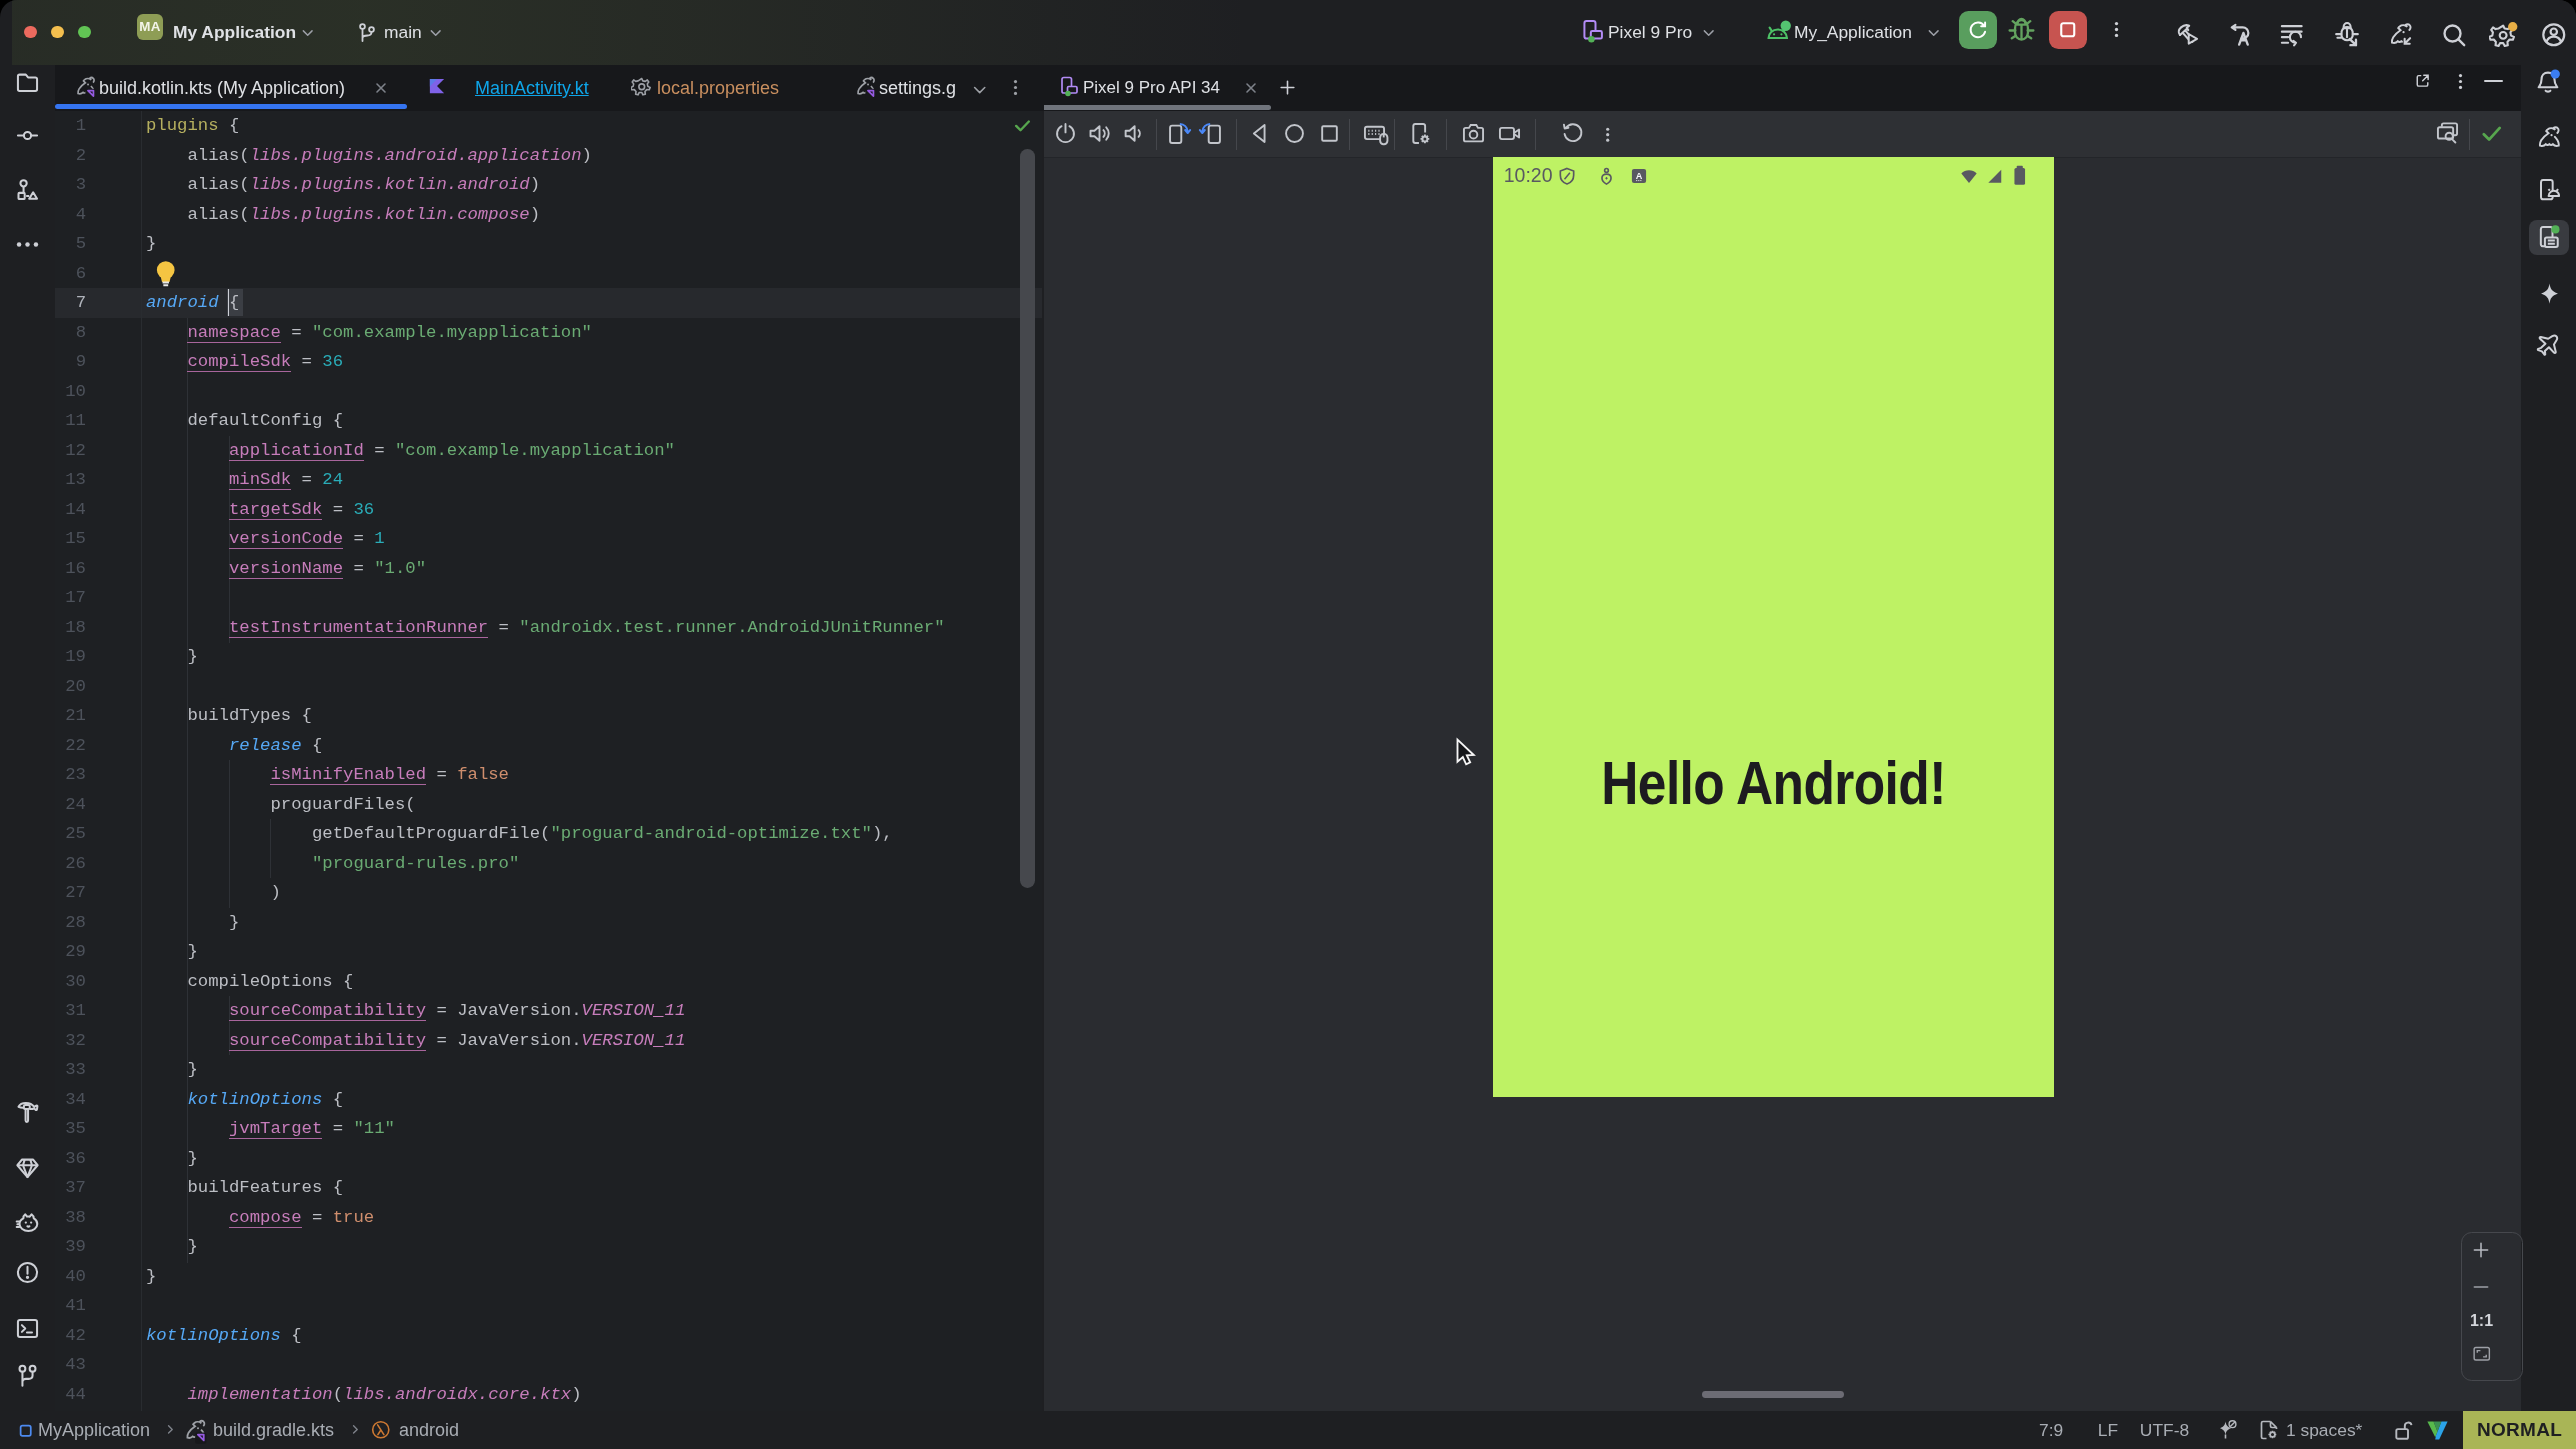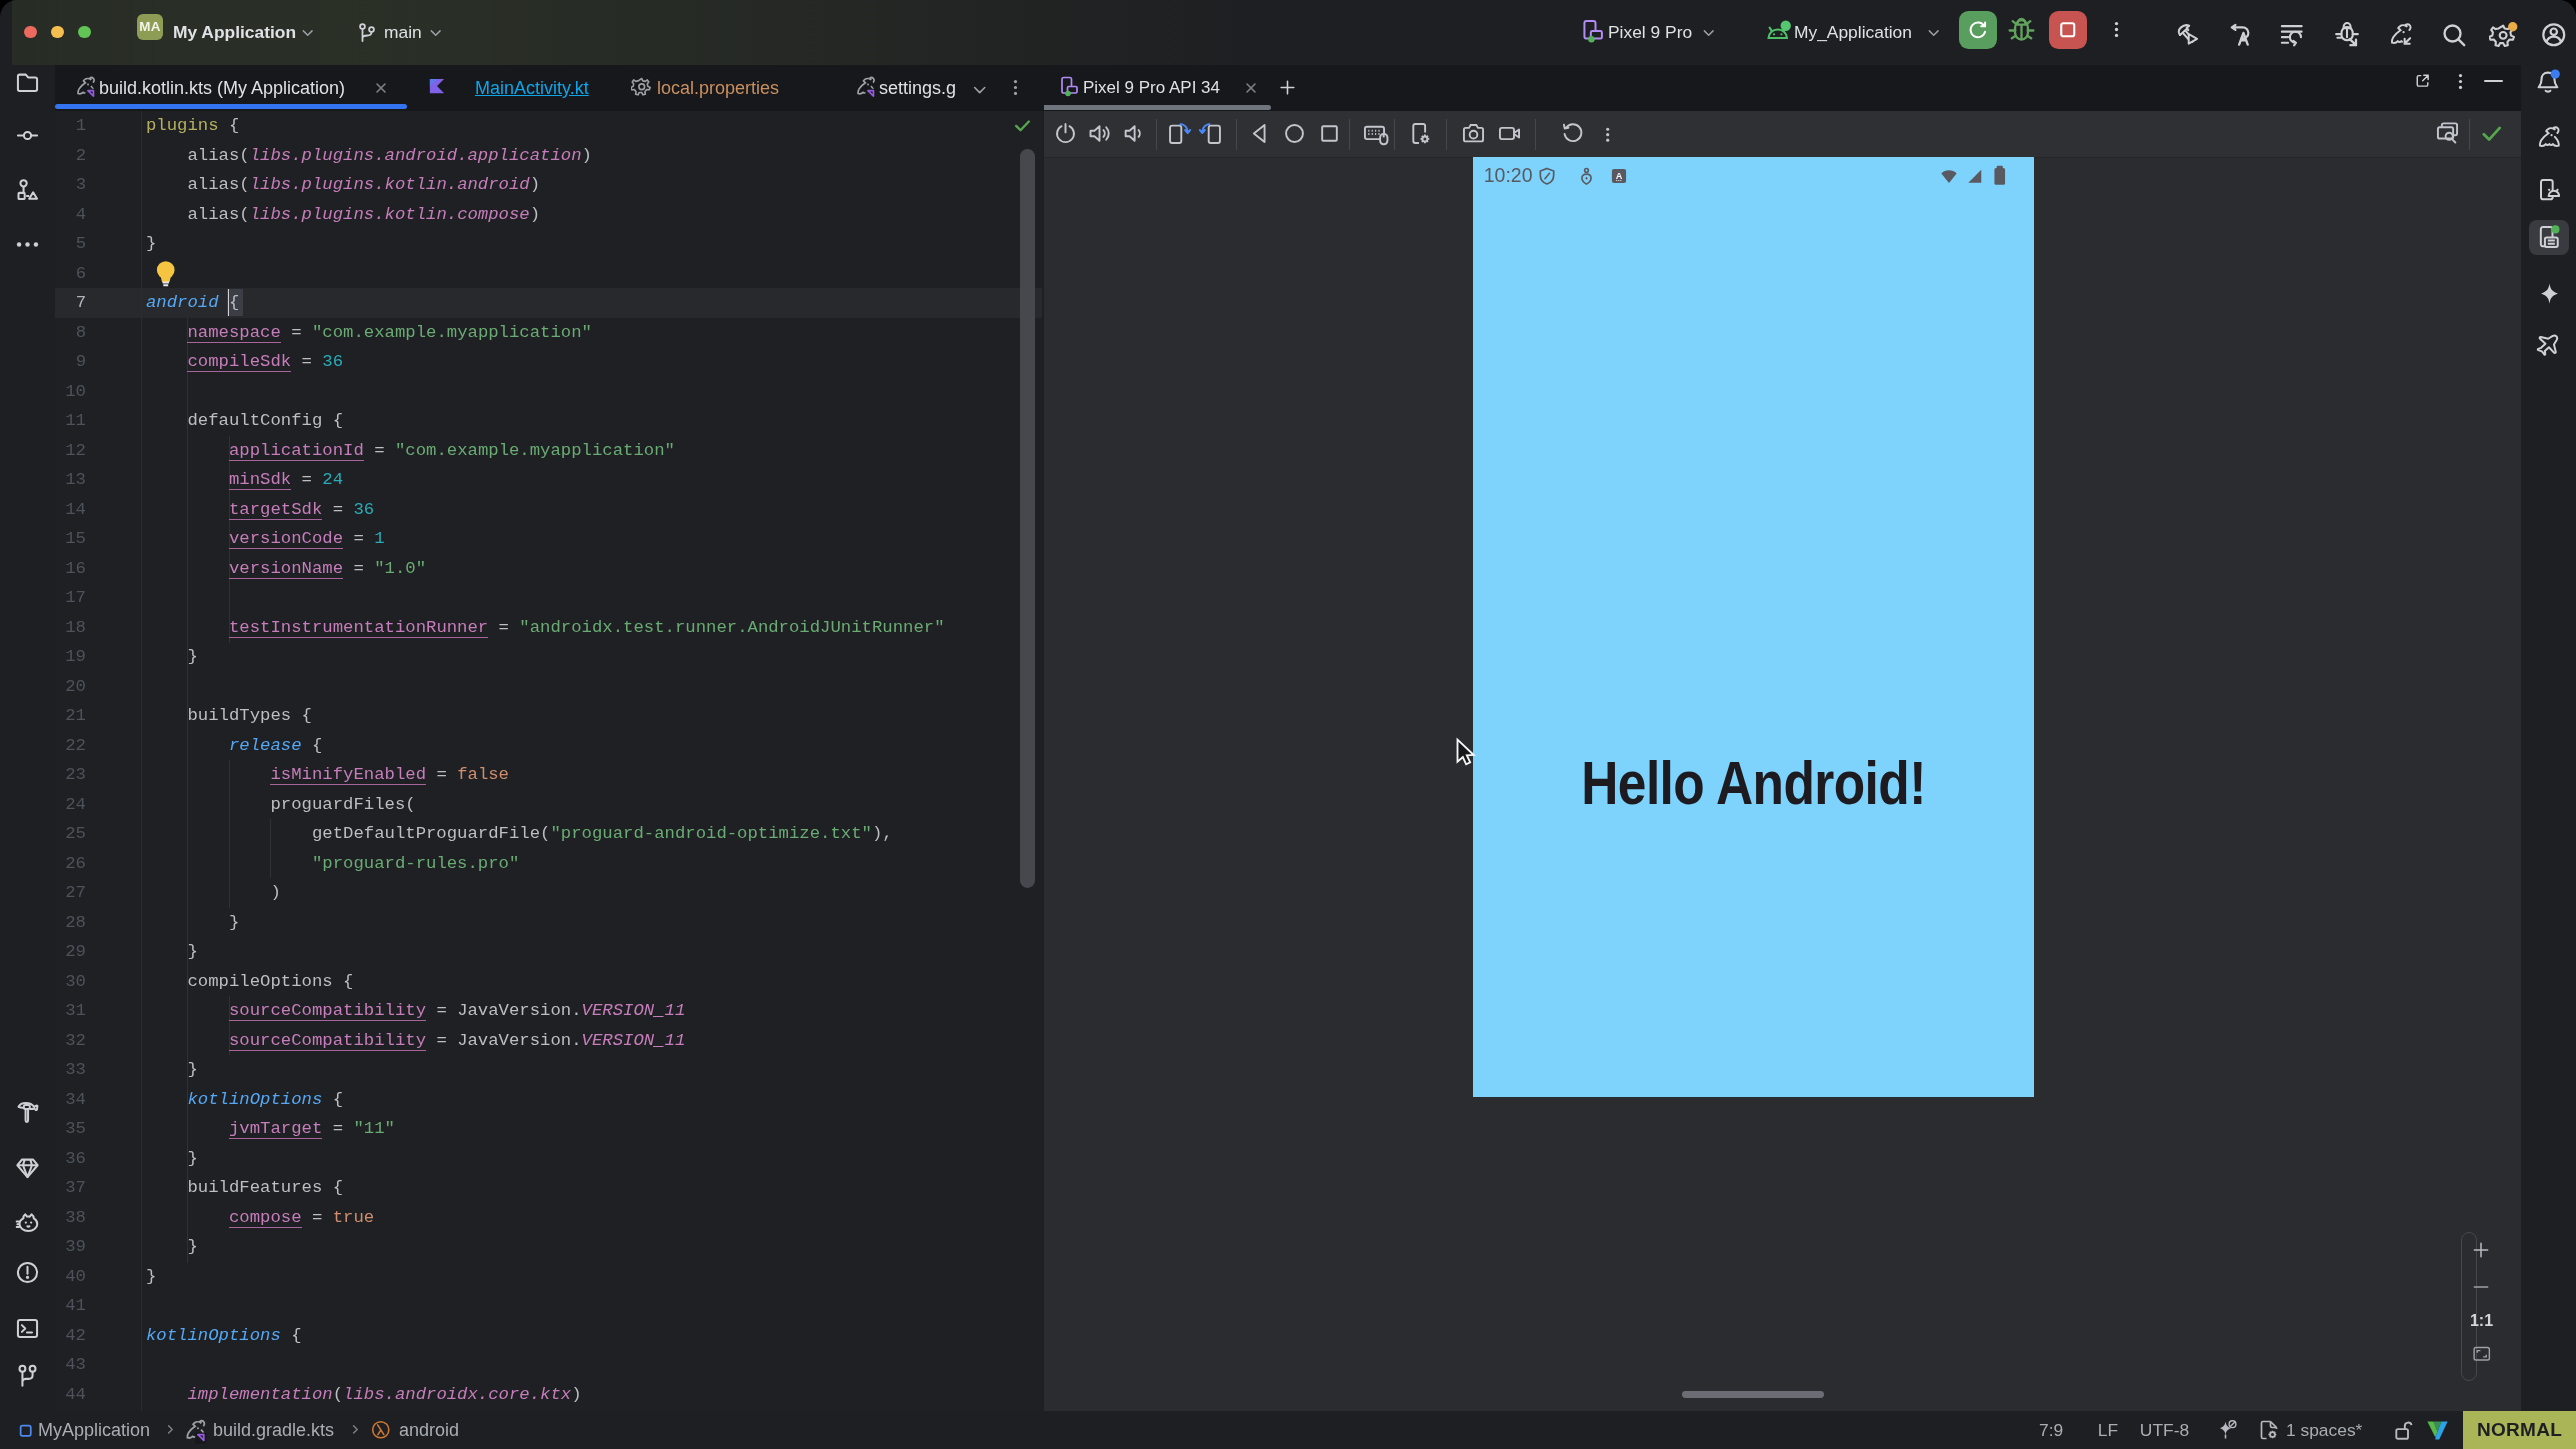--- a/index.html
+++ b/index.html
@@ -35,21 +35,21 @@
   .cpu { color:#C77DBB; border-bottom:1.3px solid #A8659C; }
   .cb { color:#56A8F5; font-style:italic; }
   .cs { color:#6AAB73; }
   .cn { color:#2AACB8; }
   .co { color:#CF8E6D; }
   .ig { position:absolute; width:1.3px; background:#2E3136; }
   
   #dpanel { position:absolute; left:1044px; top:65px; width:1477px; height:1346px; background:#2A2C30; }
   #dtabrow { position:absolute; left:0; top:0; width:1477px; height:46px; background:#17181B; }
   #dtoolbar { position:absolute; left:0; top:46px; width:1477px; height:47px; background:#2E3034; border-bottom:1.3px solid #232529; }
-  #phone { position:absolute; left:429px; top:92px; width:561px; height:940px; background:#7dd3fc; color:#5A5A62; }
+  #phone { position:absolute; left:449px; top:92px; width:561px; height:940px; background:#bef264; color:#5A5A62; }
   
   #statusbar { position:absolute; left:0; top:1411px; width:2576px; height:38px; background:#1E1F22; font-size:17.4px; color:#A9ADB4; }
   svg { display:block; }
   .icon { position:absolute; }
 </style>
 </head>
 <body>
 <div id="win">
 <svg width="0" height="0" style="position:absolute">
   <defs>
@@ -487,21 +487,21 @@
       <svg class="icon" style="left:516px; top:7.4px;" width="21.5" height="23" viewBox="0 0 24 26" fill="#595961">
         <rect x="8.5" y="2" width="7" height="3" rx="1"></rect>
         <rect x="6" y="4.5" width="12" height="19" rx="1.8"></rect>
       </svg>
 
       <div class="abs" style="left:0; top:590px; width:561px; text-align:center; font-size:62px; font-weight:bold; color:#1D1B20; letter-spacing:-0.7px; transform:scaleX(0.83);">Hello Android!</div>
 
       <div class="abs" style="left:209px; top:1234px; width:142px; height:6.7px; border-radius:3.4px; background:#6C6C74;"></div>
     </div>
 
-    <div class="abs" style="left:1417px; top:1167px; width:16px; height:149px; border:1.3px solid #46484D; border-radius:10.7px;">
+    <div class="abs" style="left:1417px; top:1167px; width:62px; height:149px; border:1.3px solid #46484D; border-radius:10.7px;">
       <svg class="icon" style="left:9.4px; top:6.7px;" width="20" height="20" viewBox="0 0 24 24">
           <path d="M12 4 V20 M4 12 H20" stroke="#B9BCC2" stroke-width="1.8" stroke-linecap="round"></path>
         </svg>
       <svg class="icon" style="left:9.4px; top:44px;" width="20" height="20" viewBox="0 0 24 24">
           <path d="M4 12 H20" stroke="#9DA0A6" stroke-width="1.8" stroke-linecap="round"></path>
         </svg>
       <div class="abs" style="left:0; top:79px; width:39px; text-align:center; font-size:16px; font-weight:bold; color:#D3D5DA;">1:1</div>
       <svg class="icon" style="left:8.7px; top:110px;" width="21.5" height="21.5" viewBox="0 0 24 24" fill="none" stroke="#9DA0A6" stroke-width="1.6">
         <rect x="3.5" y="5" width="17" height="14" rx="2"></rect>
         <path d="M7 11 V8.5 H10.5 M17 13 V15.5 H13.5"></path>

